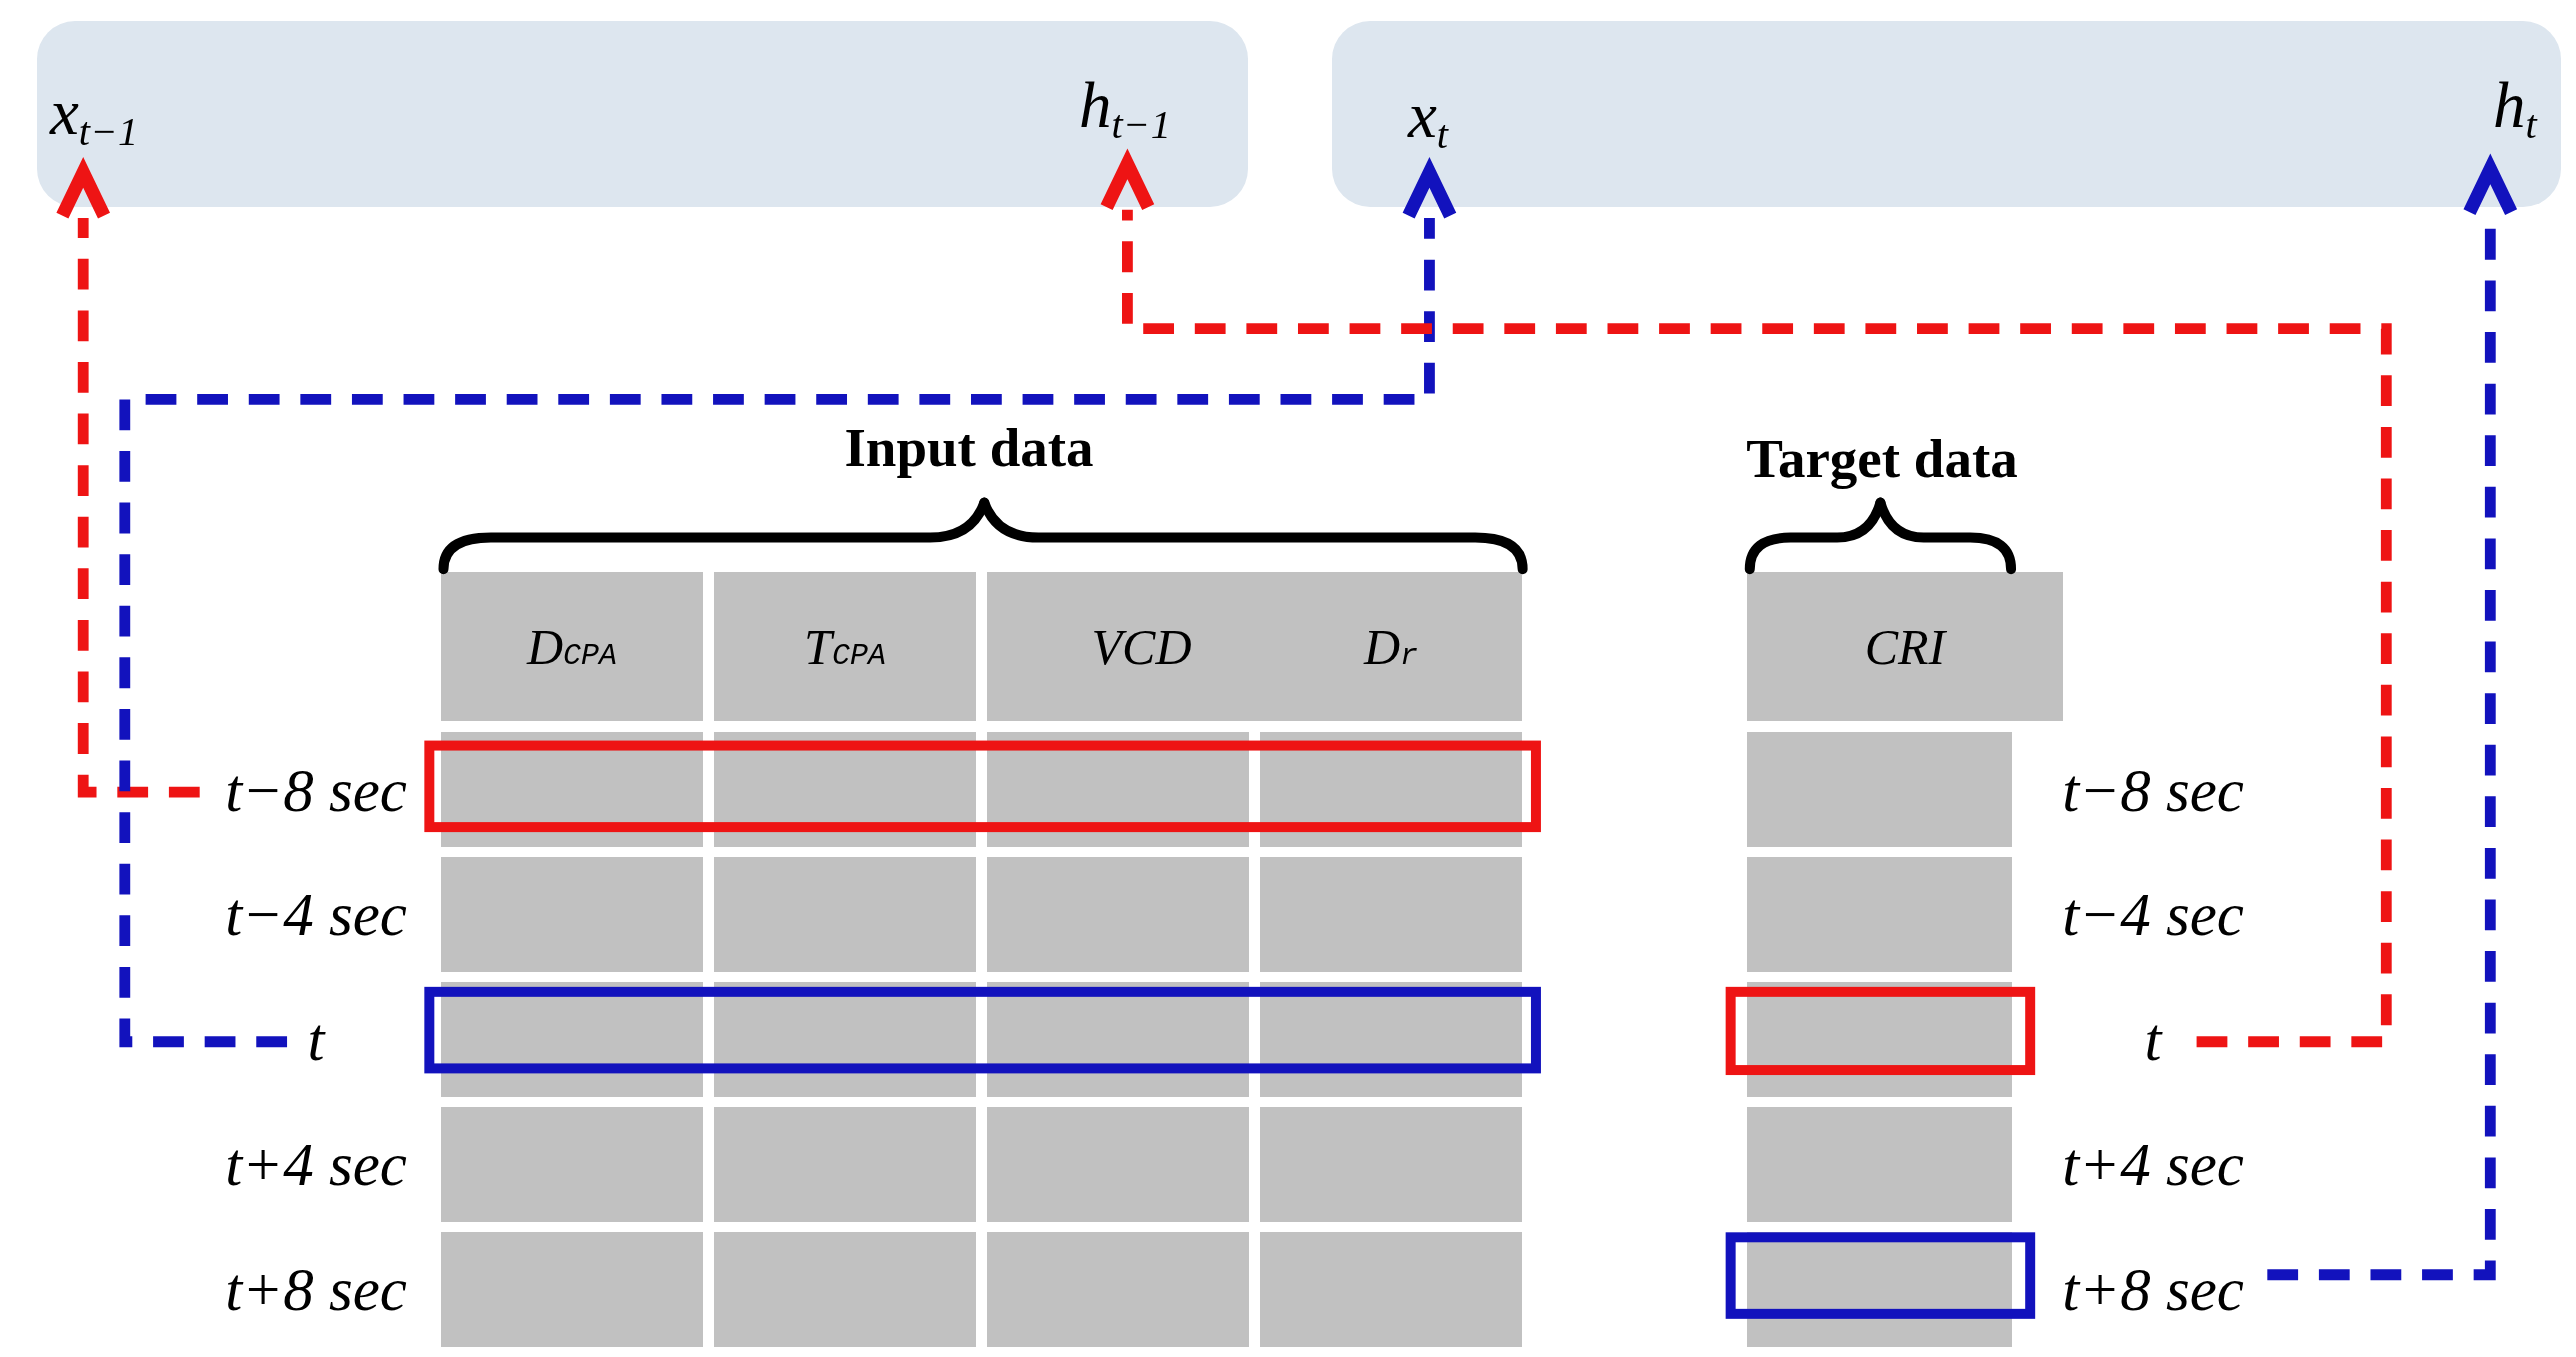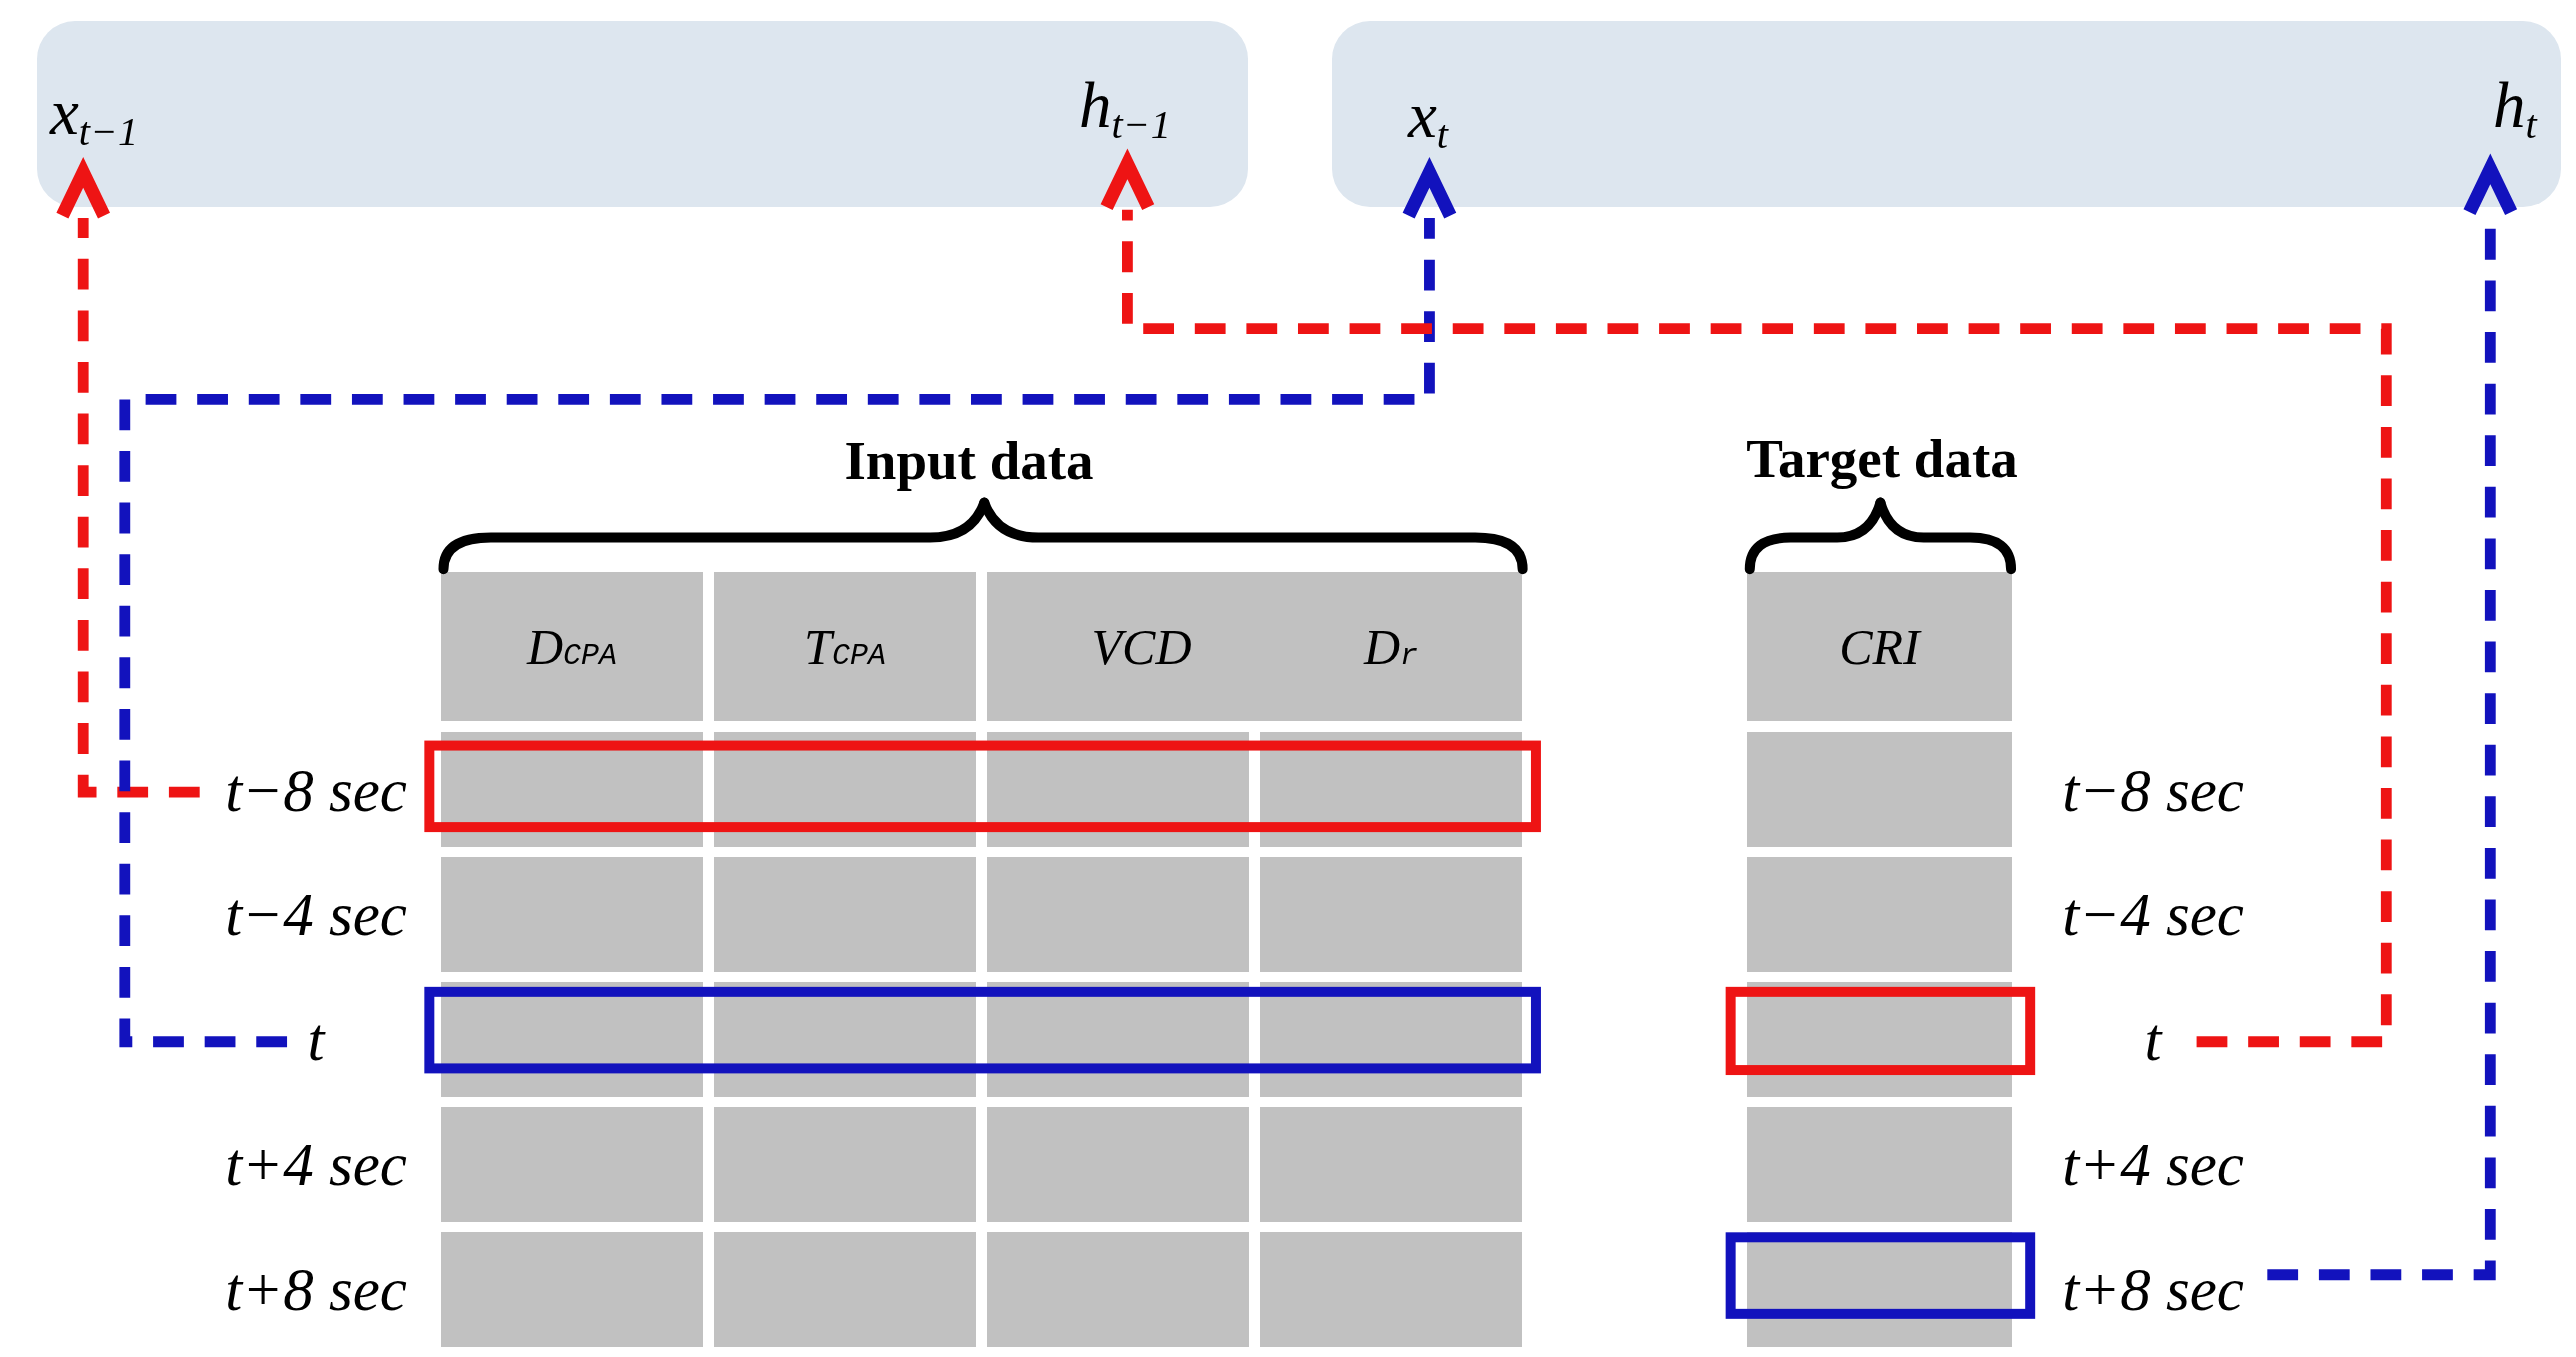--- a/index.html
+++ b/index.html
@@ -94,40 +94,40 @@
 <div class="stage">
 
   <div class="state-box prev"></div>
   <div class="state-box curr"></div>
 
   <span class="math-label" style="left:50px;top:80px;"><span>x</span><span class="sub">t−1</span></span>
   <span class="math-label" style="left:1079px;top:73px;font-style:italic;"><span>h</span><span class="sub">t−1</span></span>
   <span class="math-label" style="left:1408px;top:83px;"><span>x</span><span class="sub">t</span></span>
   <span class="math-label" style="left:2465px;top:73px;margin-left:28px;"><span>h</span><span class="sub">t</span></span>
 
-  <div class="section-title" style="left:969px;top:433px;">Input data</div>
+  <div class="section-title" style="left:969px;top:420px;">Input data</div>
   <div class="section-title" style="left:1882px;top:431px;text-align:center;">Target data</div>
 
   <div class="hdr" style="left:441px;width:262px;">
       <span>D</span>
       <span class="sub">CPA</span>
     </div>
   <div class="hdr" style="left:714px;width:262px;">
       <span>T</span>
       <span class="sub">CPA</span>
     </div>
   <div class="hdr" style="left:987px;width:309px;">
       <span>VCD</span>
     </div>
   <div class="hdr" style="left:1260px;width:262px;">
       <span>D</span>
       <span class="sub">r</span>
     </div>
 
-  <div class="hdr" style="left:1747px;width:265px;">
+  <div class="hdr" style="left:1747px;width:316px;">
       <span>CRI</span>
     </div>
 
   <div class="col" style="left:441px;width:262px;">
     <div class="cell"></div>
     <div class="cell"></div>
     <div class="cell"></div>
     <div class="cell"></div>
     <div class="cell"></div>
   </div>

